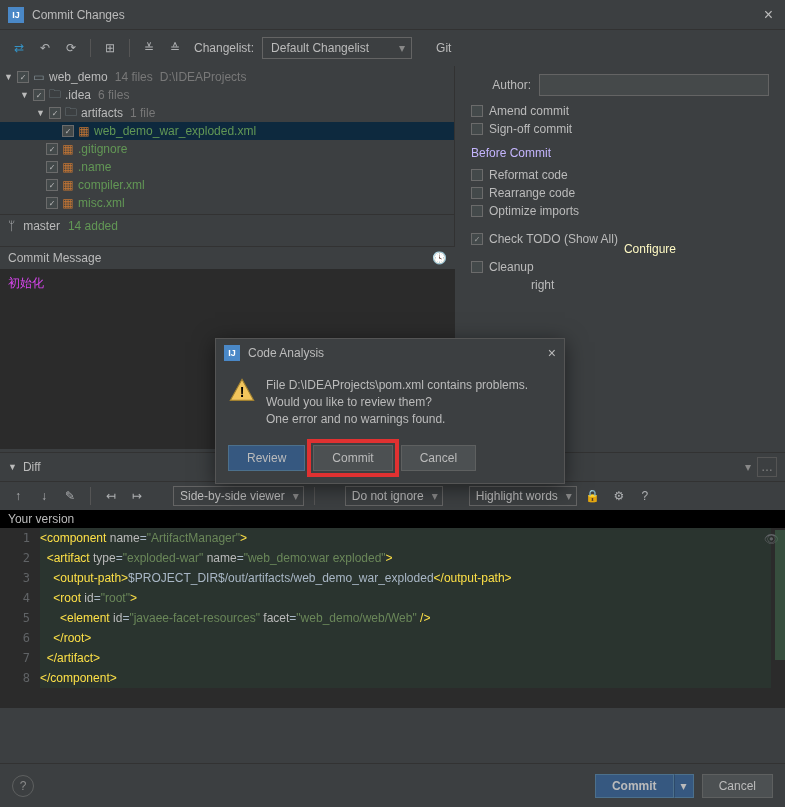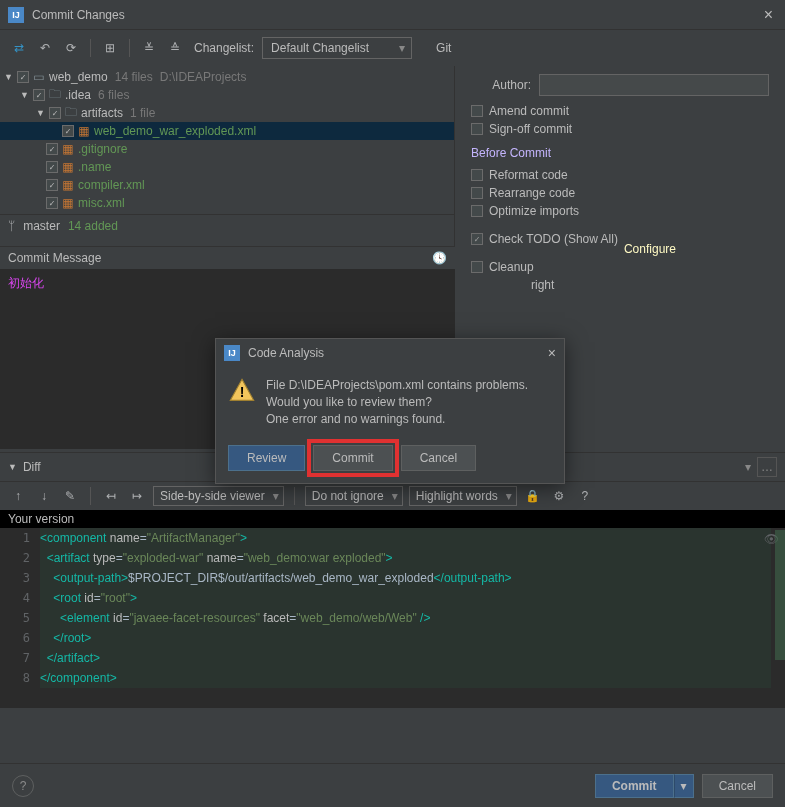--- a/index.html
+++ b/index.html
@@ -55,31 +55,31 @@
 .commit-msg { width: 455px; height: 180px; background: #2b2b2b; border: none; color: #d946ef; padding: 6px 8px; font-family: inherit; font-size: 12px; resize: none; outline: none; }
 
 .diff-header { display: flex; align-items: center; padding: 4px 8px; border-top: 1px solid #323232; gap: 6px; }
 .diff-arrow { color: #bbbbbb; font-size: 9px; cursor: pointer; }
 .diff-spacer { flex: 1; }
 .diff-dd { color: #888; }
 .diff-btn { width: 20px; height: 20px; border: 1px solid #555; display: flex; align-items: center; justify-content: center; color: #888; cursor: pointer; }
 
 .diff-toolbar { display: flex; align-items: center; padding: 4px 8px; gap: 6px; border-top: 1px solid #323232; }
 .diff-tb-btn { width: 20px; height: 20px; display: flex; align-items: center; justify-content: center; color: #afb1b3; cursor: pointer; }
-.diff-select { background: #3c3f41; border: 1px solid #646464; padding: 2px 18px 2px 6px; color: #bbbbbb; position: relative; cursor: pointer; }
+.diff-select { background: #3c3f41; border: 1px solid #646464; padding: 2px 18px 2px 6px; color: #bbbbbb; position: relative; cursor: pointer; margin-left: 20px; }
 .diff-select::after { content: "▾"; position: absolute; right: 4px; color: #888; }
 
 .version-label { padding: 2px 8px; color: #bbbbbb; background: #000000; }
 
 .code-area { background: #2b2b2b; height: 180px; position: relative; }
 .code-bg { position: absolute; left: 40px; right: 14px; top: 0; height: 160px; background: #294436; opacity: 0.35; }
 .code-line { display: flex; position: relative; }
 .gutter { width: 40px; text-align: right; padding-right: 10px; color: #606366; font-family: Consolas, monospace; font-size: 12px; line-height: 20px; }
 .code { font-family: Consolas, monospace; font-size: 12px; line-height: 20px; white-space: pre; }
-.tag { color: #14b8a6; }
+.tag { color: #fde047; }
 .attr { color: #bababa; }
 .str { color: #6a8759; }
 .txt { color: #a9b7c6; }
 .eye-icon { position: absolute; right: 6px; top: 4px; color: #606366; }
 .stripe { position: absolute; right: 0; top: 0; width: 12px; height: 100%; }
 .stripe-mark { position: absolute; right: 0; width: 10px; height: 130px; top: 2px; background: #447152; opacity: 0.5; }
 
 .bottom-bar { position: absolute; bottom: 0; left: 0; right: 0; height: 44px; display: flex; align-items: center; padding: 0 12px; gap: 8px; border-top: 1px solid #323232; }
 .help-btn { width: 22px; height: 22px; border: 1px solid #5e6060; border-radius: 50%; display: flex; align-items: center; justify-content: center; color: #8a8a8a; cursor: pointer; }
 .bottom-spacer { flex: 1; }

